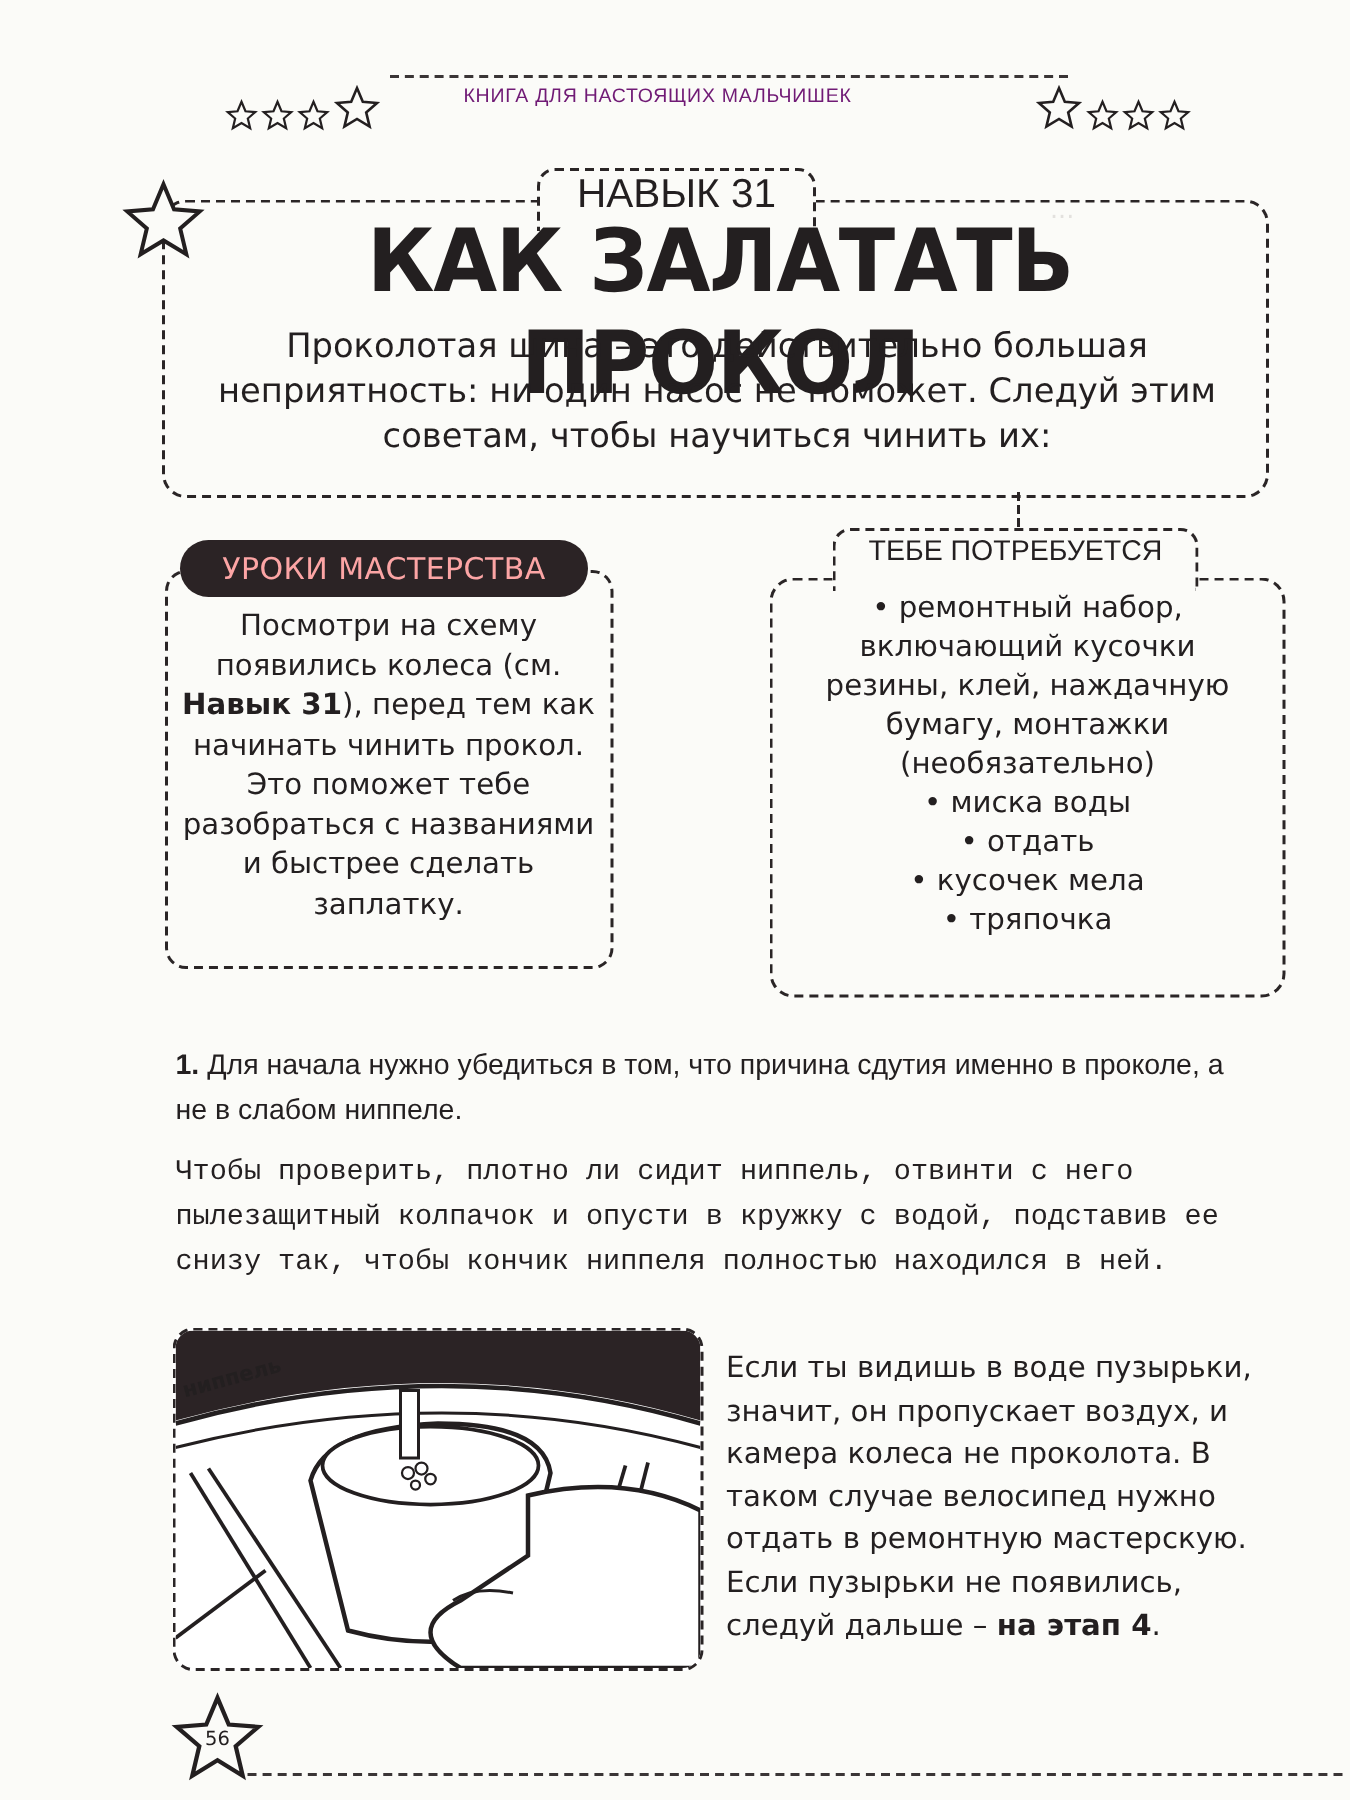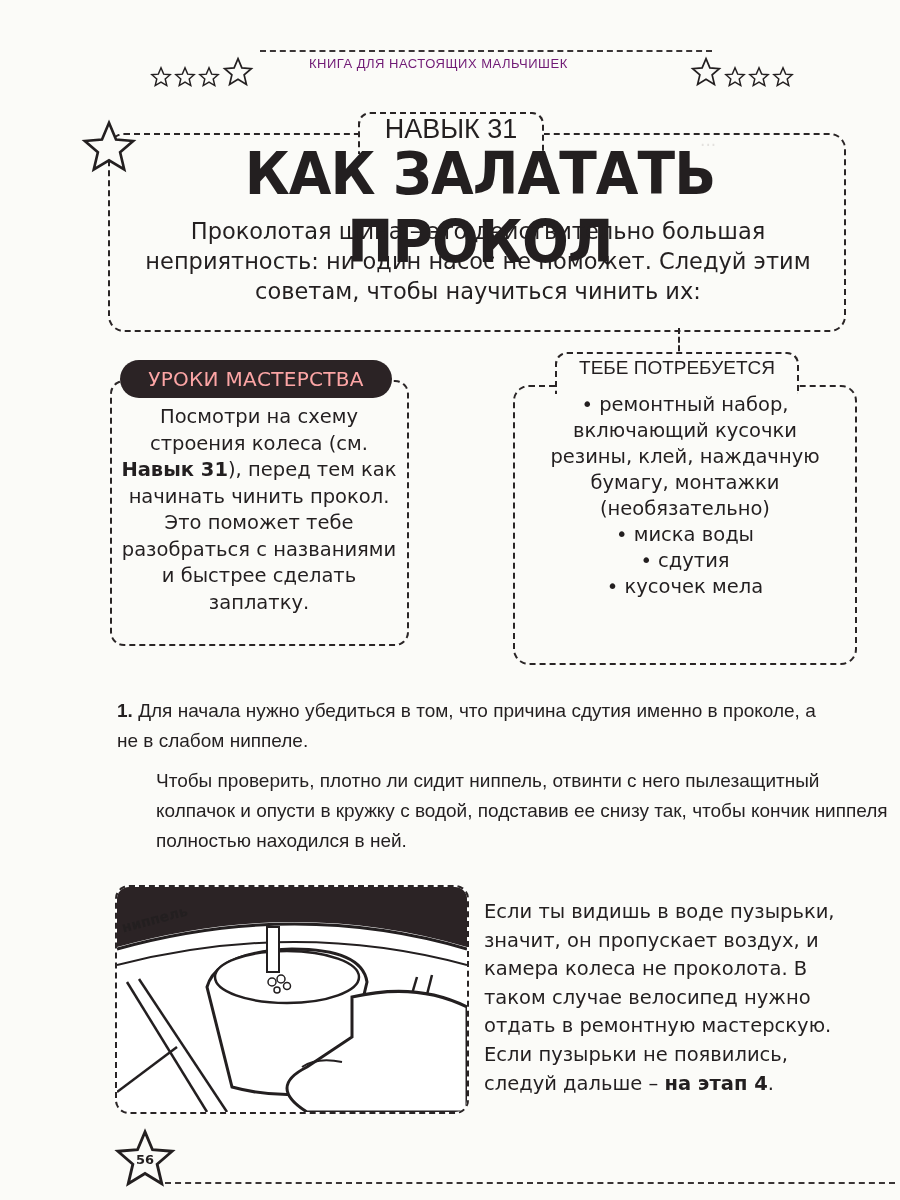--- a/index.html
+++ b/index.html
@@ -35,32 +35,32 @@
   
   #need-box { left:513px; top:385px; width:340px; height:276px; border-radius:16px; }
   #need-tab { left:555px; top:352px; width:240px; height:40px; border:2px dashed #2a2526; border-bottom:none; border-radius:12px 12px 0 0; background:#fbfbf8; }
   #need-label { left:555px; top:357px; width:244px; text-align:center; font-size:19px; font-family:"Liberation Sans", sans-serif; }
   #need-list { left:515px; top:392px; width:340px; list-style:none; margin:0; padding:0; text-align:center; font-size:19.5px; line-height:26px; }
   #need-list li::before { content:"• "; }
 
   
   #step1 { left:117px; top:696px; width:720px; font-size:19px; line-height:30px; font-family:"Liberation Sans", sans-serif; }
   #step1 b { font-weight:bold; }
-  #check { left:117px; top:766px; width:740px; font-size:19px; line-height:30px; font-family:Liberation Sans, sans-serif;margin-left:39px; }
+  #check { left:117px; top:766px; width:740px; font-size:19px; line-height:30px; font-family:Liberation Mono, monospace; }
 
   
   #illustration { left:115px; top:885px; width:350px; height:225px; border-radius:14px; overflow:hidden; background:#fff; }
   #nipple-label { left:120px; top:920px; font-size:14px; font-weight:bold; transform:rotate(-15deg); transform-origin:left top; }
 
   #result { left:484px; top:898px; width:380px; font-size:19.5px; line-height:28.6px; }
   #result b { font-weight:bold; }
 
   
   #page-star { left:110px; top:1128px; width:70px; height:62px; }
-  #page-num { left:135px; top:1152px; width:20px; text-align:center; font-size:13px; font-weight:bold; }
+  #page-num { left:135px; top:1152px; width:20px; text-align:center; font-size:13px; font-weight:normal; }
   #footer-rule { left:165px; top:1182px; width:730px; border-top:2px dashed #3a3536; }
 
   
   .ghost { position:absolute; color:#c7c3c0; font-size:17px; opacity:0.45; pointer-events:none; }
 </style>
 </head>
 <body>
 
 <div class="ghost" style="left:700px;top:130px;">...</div>
 
@@ -102,30 +102,31 @@
 <div id="skill-label" class="abs">НАВЫК 31</div>
 <svg class="abs" style="left:80px;top:118px;" width="58" height="58" viewBox="0 0 24 24">
     <path d="M12 2l2.9 6.9 7.1.6-5.4 4.7 1.7 7.1L12 17.5 5.7 21.3l1.7-7.1L2 9.5l7.1-.6z" fill="#fbfbf8" stroke="#231f20" stroke-width="1.1"></path>
   </svg>
 <div id="main-title" class="abs">КАК ЗАЛАТАТЬ ПРОКОЛ</div>
 <div id="intro" class="abs">Проколотая шина – это действительно большая неприятность: ни один насос не поможет. Следуй этим советам, чтобы научиться чинить их:</div>
 <div id="connector" class="abs"></div>
 
 <div id="mastery-box" class="abs dash"></div>
 <div id="mastery-pill" class="abs">УРОКИ МАСТЕРСТВА</div>
-<div id="mastery-text" class="abs"><span>Посмотри на схему строения колеса (см. </span><b>Навык 31</b><span>), перед тем как начинать чинить прокол. Это поможет тебе разобраться с названиями и быстрее сделать заплатку.</span></div>
+<div id="mastery-text" class="abs"><span>Посмотри на схему появились колеса (см. </span><b>Навык 31</b><span>), перед тем как начинать чинить прокол. Это поможет тебе разобраться с названиями и быстрее сделать заплатку.</span></div>
 
 <div id="need-box" class="abs dash"></div>
 <div id="need-tab" class="abs"></div>
 <div id="need-label" class="abs">ТЕБЕ ПОТРЕБУЕТСЯ</div>
 <ul id="need-list" class="abs">
   <li style="padding:0 18px;">ремонтный набор, включающий кусочки резины, клей, наждачную бумагу, монтажки (необязательно)</li>
   <li>миска воды</li>
-  <li>сдутия</li>
+  <li>отдать</li>
   <li>кусочек мела</li>
+  <li>тряпочка</li>
 </ul>
 
 <div id="step1" class="abs"><b>1.</b> <span>Для начала нужно убедиться в том, что причина сдутия именно в проколе, а не в слабом ниппеле.</span></div>
 <div id="check" class="abs">Чтобы проверить, плотно ли сидит ниппель, отвинти с него пылезащитный колпачок и опусти в кружку с водой, подставив ее снизу так, чтобы кончик ниппеля полностью находился в ней.</div>
 
 <div id="illustration" class="abs dash">
   <svg width="350" height="225" viewBox="0 0 350 225">
     <path d="M0 0 H350 V60 Q180 10 0 60 Z" fill="#2b2325"></path>
     <path d="M0 62 Q180 12 350 62" fill="none" stroke="#231f20" stroke-width="3"></path>
     <path d="M0 78 Q180 32 350 78" fill="none" stroke="#231f20" stroke-width="2"></path>

